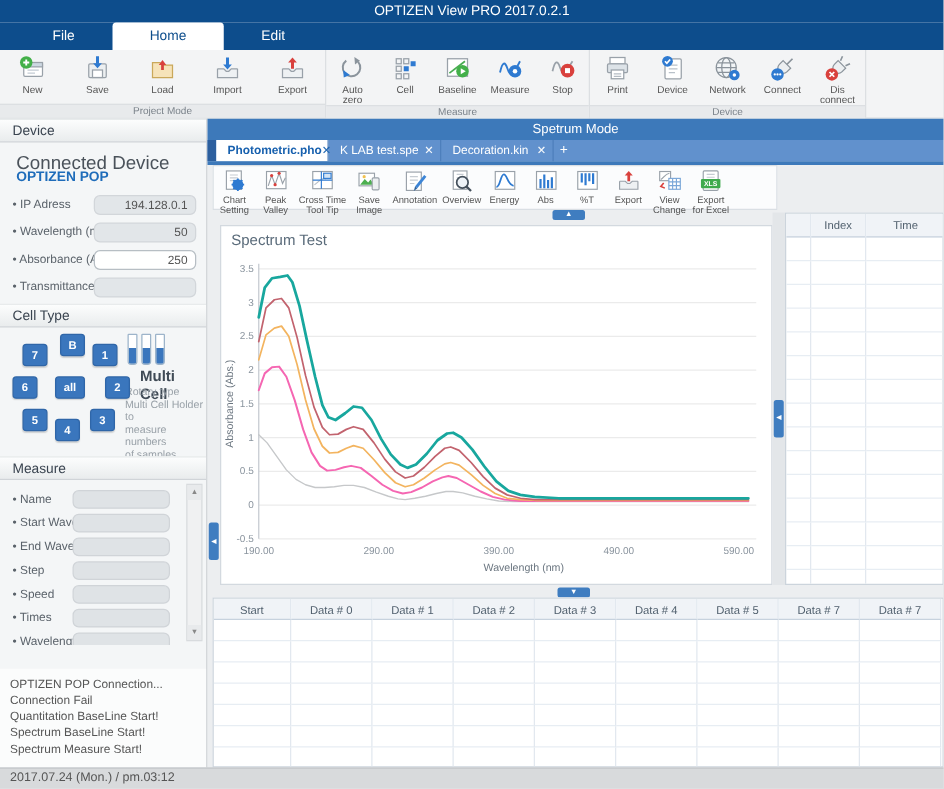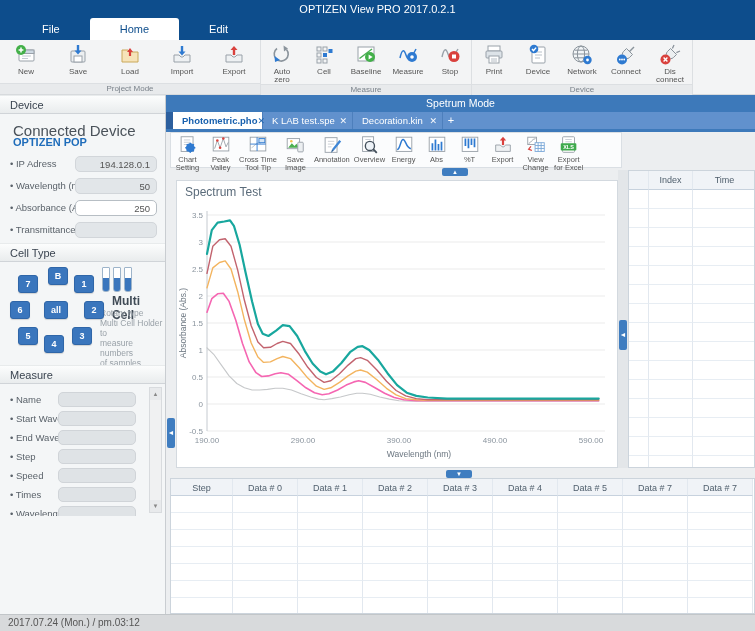--- a/index.html
+++ b/index.html
@@ -348,20 +348,27 @@
         </div>
         <div class="mrow" style="top: 103px; right: 20px;">
           <span class="flabel">• Times</span>
           <div class="minput"></div>
         </div>
         <div class="mrow" style="top: 122px; right: 20px;">
           <span class="flabel">• Wavelength</span>
           <div class="minput"></div>
         </div>
       </div>
+    <div class="panel-body" style="top:440px;height:79px;background:#fbfcfc;padding:6px 8px" id="log-body">
+        <div class="logline">OPTIZEN POP Connection...</div>
+        <div class="logline">Connection Fail</div>
+        <div class="logline">Quantitation BaseLine Start!</div>
+        <div class="logline">Spectrum BaseLine Start!</div>
+        <div class="logline">Spectrum Measure Start!</div>
+      </div>
   </div>
 
   <div class="main">
     <div class="mode-bar">Spetrum Mode</div>
     <div class="tabbar" id="tabbar">
         <div class="tab-sliver"></div>
         <div class="tab active">
           <span>Photometric.pho</span>
           <span class="x">✕</span>
         </div>
@@ -612,21 +619,21 @@
           <div class="gcell" style="width: 20px; height: 19px;"></div>
           <div class="gcell" style="width: 44px; height: 19px;"></div>
           <div class="gcell" style="width: 64px; height: 19px;"></div>
         </div>
       </div>
 
     <div class="collapse" style="left:280px;top:375px">▼</div>
 
     <div class="grid grid-bottom" id="bottom-table">
         <div class="grow ghead">
-          <div class="gcell" style="width: 62px;">Step</div>
+          <div class="gcell" style="width: 62px;">Start</div>
           <div class="gcell" style="width: 65px;">Data # 0</div>
           <div class="gcell" style="width: 65px;">Data # 1</div>
           <div class="gcell" style="width: 65px;">Data # 2</div>
           <div class="gcell" style="width: 65px;">Data # 3</div>
           <div class="gcell" style="width: 65px;">Data # 4</div>
           <div class="gcell" style="width: 65px;">Data # 5</div>
           <div class="gcell" style="width: 65px;">Data # 7</div>
           <div class="gcell" style="width: 65px;">Data # 7</div>
         </div>
         <div class="grow">

